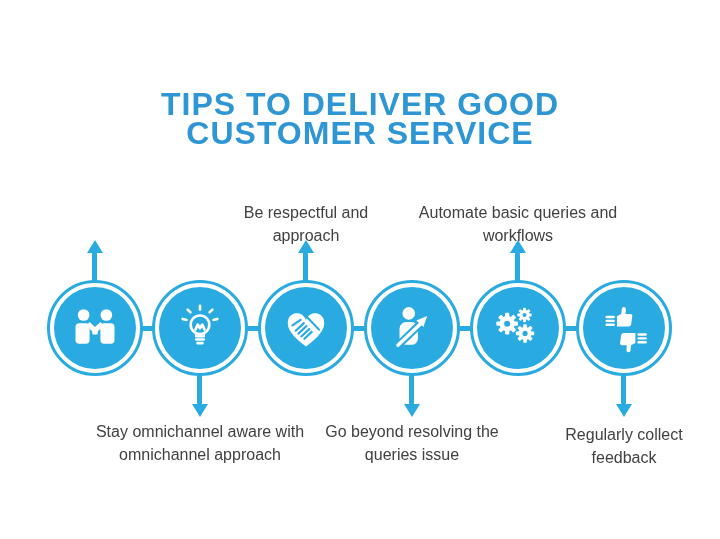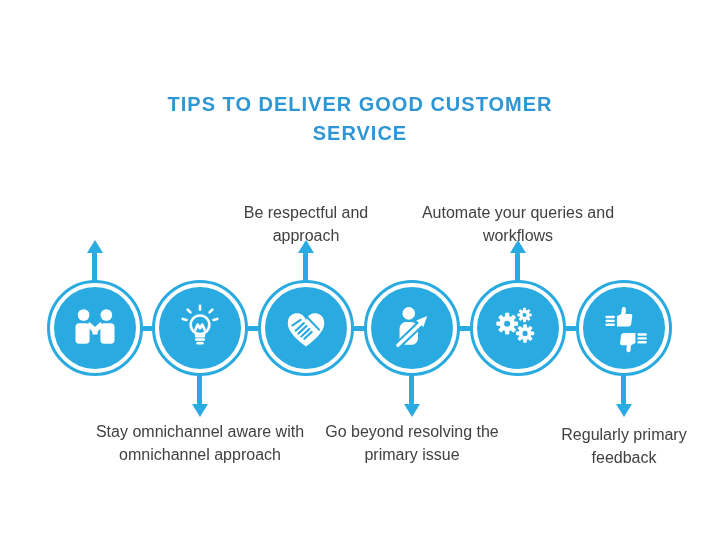--- a/index.html
+++ b/index.html
@@ -2,21 +2,21 @@
 <html><head>
 <meta charset="utf-8">
 <style>
   html,body{margin:0;padding:0;background:#fff;}
   #canvas{
     position:relative;width:720px;height:539px;background:#ffffff;overflow:hidden;
     font-family:"Liberation Sans",sans-serif;
   }
   .title{
     position:absolute;top:90px;left:130px;width:460px;text-align:center;
-    font-size:20px;font-weight:bold;letter-spacing:1px;line-height:29px;
+    font-size:32px;font-weight:bold;letter-spacing:1px;line-height:29px;
     color:#2E96D4;
   }
   .timeline{
     position:absolute;left:95px;top:326px;width:530px;height:5px;
     background:#29ABE2;border-radius:3px;z-index:0;
   }
   .node{
     position:absolute;top:280px;width:96px;height:96px;box-sizing:border-box;
     border:3px solid #29ABE2;border-radius:50%;background:#ffffff;
     display:flex;align-items:center;justify-content:center;z-index:1;
@@ -43,24 +43,24 @@
   svg{display:block;}
 </style>
 </head>
 <body>
 
 <div id="canvas">
 
   <div class="title">TIPS TO DELIVER GOOD CUSTOMER SERVICE</div>
 
   <div class="step-label" style="left:211px;top:201px;width:190px;">Be respectful and approach</div>
-  <div class="step-label" style="left:413px;top:201px;width:210px;">Automate your queries and workflows</div>
+  <div class="step-label" style="left:413px;top:201px;width:210px;">Automate basic queries and workflows</div>
   <div class="step-label" style="left:65px;top:420px;width:270px;">Stay omnichannel aware with omnichannel approach</div>
-  <div class="step-label" style="left:307px;top:420px;width:210px;">Go beyond resolving the primary issue</div>
-  <div class="step-label" style="left:539px;top:423px;width:170px;">Regularly primary feedback</div>
+  <div class="step-label" style="left:307px;top:420px;width:210px;">Go beyond resolving the queries issue</div>
+  <div class="step-label" style="left:539px;top:423px;width:170px;">Regularly collect feedback</div>
 
   <div class="timeline"></div>
 
   <div class="stem" style="left:92px;top:252px;height:32px;"></div>
   <div class="head-up" style="left:87px;top:240px;"></div>
   <div class="stem" style="left:303px;top:252px;height:32px;"></div>
   <div class="head-up" style="left:298px;top:240px;"></div>
   <div class="stem" style="left:515px;top:252px;height:32px;"></div>
   <div class="head-up" style="left:510px;top:240px;"></div>
 

